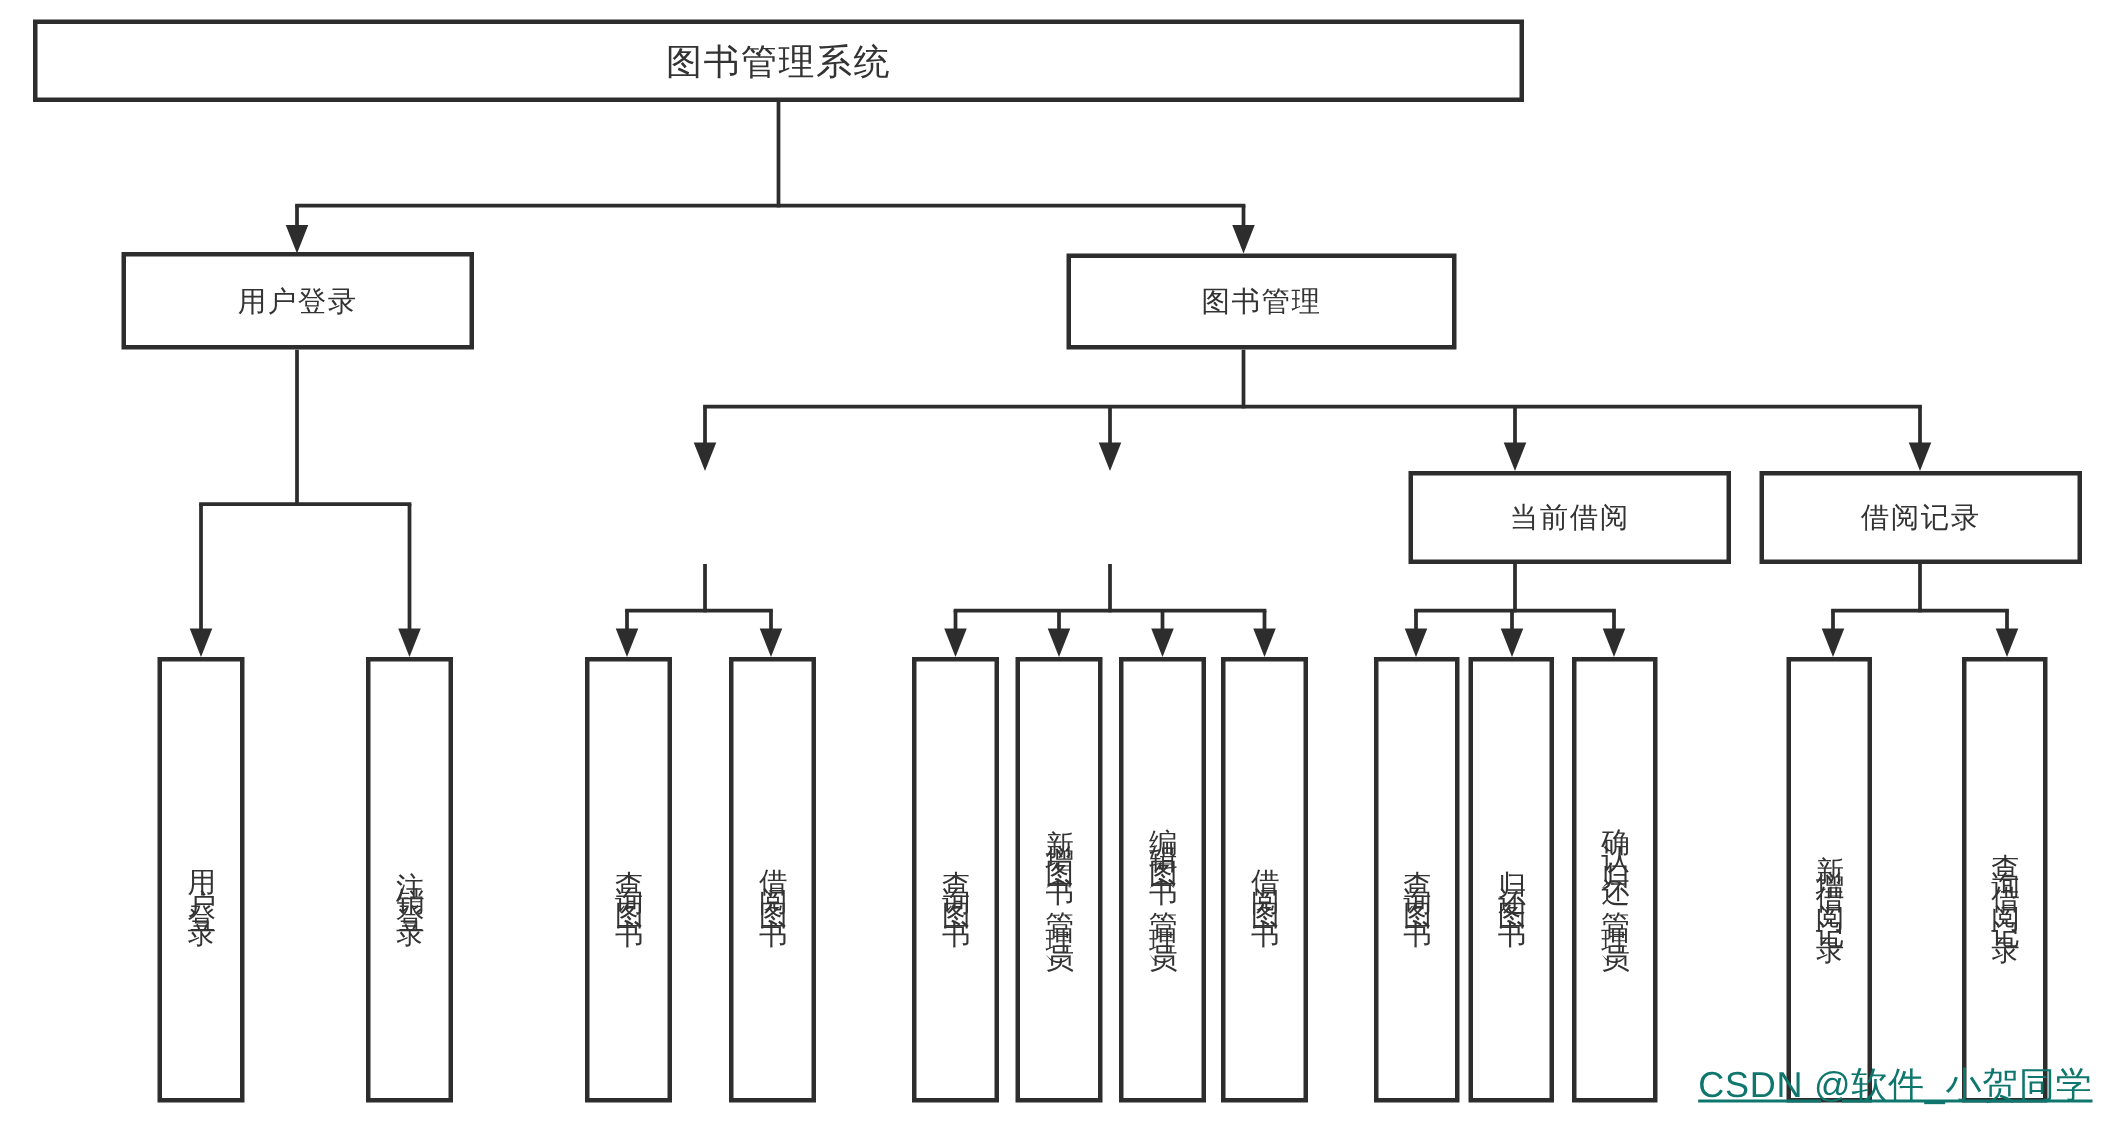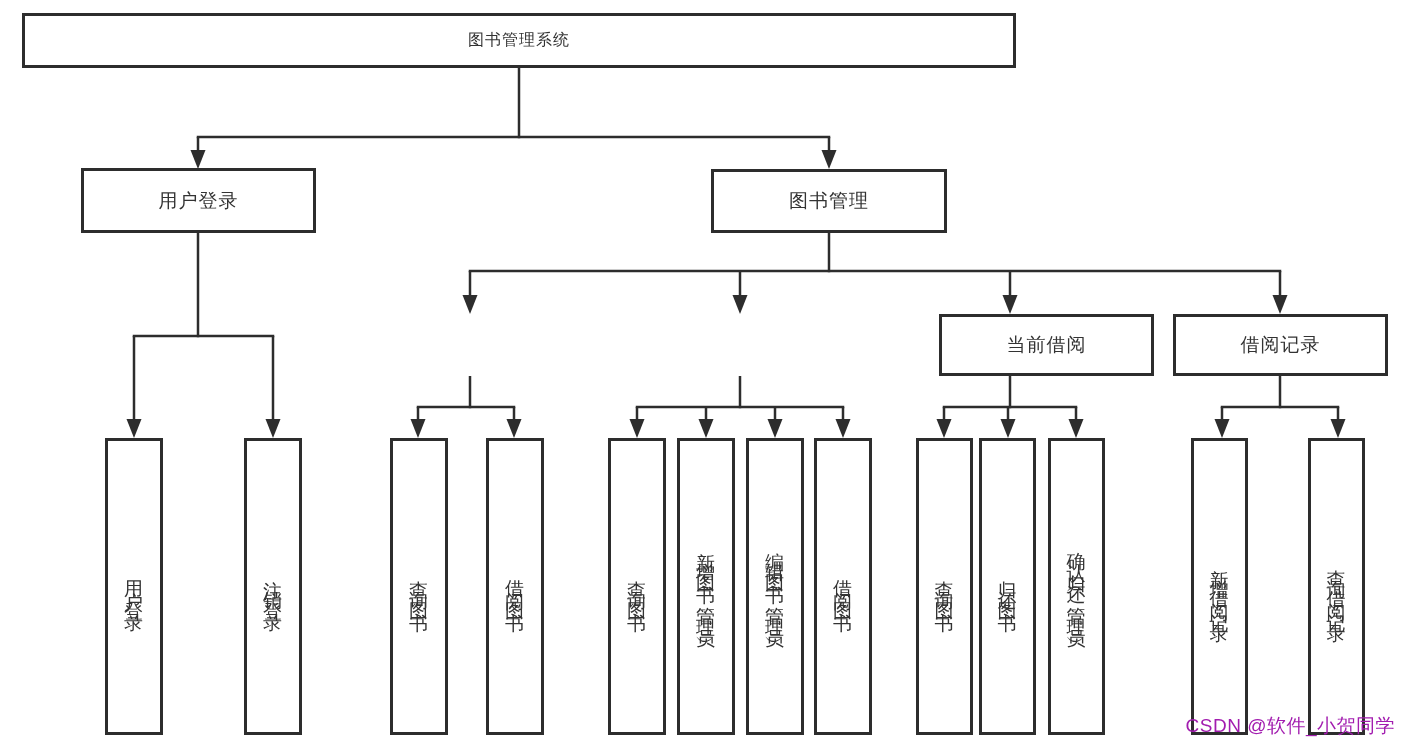--- a/index.html
+++ b/index.html
@@ -23,21 +23,21 @@
     border: 3px solid #2d2d2d;
     background: #ffffff;
     display: flex;
     align-items: center;
     justify-content: center;
     color: #333333;
     font-size: 19px;
     letter-spacing: 1px;
     z-index: 2;
   }
-  .node.root-node { font-size: 16px; }
+  .node.root-node { font-size: 24px; }
   .vnode {
     position: absolute;
     box-sizing: border-box;
     border: 3px solid #2d2d2d;
     background: #ffffff;
     width: 58px;
     height: 297px;
     top: 438px;
     display: flex;
     align-items: center;
@@ -49,21 +49,21 @@
   .vnode > span {
     writing-mode: vertical-lr;
     text-orientation: upright;
     letter-spacing: 11px;
     line-height: 1;
     white-space: nowrap;
   }
   
   #n-root   { left: 22px;   top: 13px;  width: 994px; height: 55px; }
   #n-login  { left: 81px;   top: 168px; width: 235px; height: 65px; }
-  #n-mgmt   { left: 711px;  top: 169px; width: 236px; height: 64px; }
+  #n-mgmt   { left: 711px;  top: 169px; width: 260px; height: 64px; }
   #n-newbk  { left: 363px;  top: 314px; width: 215px; height: 62px; }
   #n-borrow { left: 633px;  top: 314px; width: 215px; height: 62px; }
   #n-curr   { left: 903px;  top: 314px; width: 215px; height: 62px; margin-left: 36px; }
   #n-rec    { left: 1173px; top: 314px; width: 215px; height: 62px; }
   #v-login1 { left: 105px; }
   #v-logout { left: 244px; }
   #v-nb1 { left: 390px; }
   #v-nb2 { left: 486px; }
   #v-bb1 { left: 608px; }
   #v-bb2 { left: 677px; }
@@ -71,25 +71,26 @@
   #v-bb4 { left: 814px; }
   #v-cb1 { left: 916px; width: 57px; }
   #v-cb2 { left: 979px; width: 57px; }
   #v-cb3 { left: 1048px; width: 57px; }
   #v-br1 { left: 1191px; width: 57px; }
   #v-br2 { left: 1308px; width: 57px; }
   #watermark {
     position: absolute;
     right: 10px;
     bottom: 8px;
-    font-size: 19px;
-    color: #a21caf;
+    font-size: 24px;
+    color: #0f766e;
     letter-spacing: 0.5px;
     z-index: 5;
     white-space: nowrap;
+    text-decoration: underline;
   }
   line, polyline { stroke: #2d2d2d; stroke-width: 2.5; fill: none; }
   polygon { fill: #2d2d2d; stroke: none; }
 </style>
 </head>
 <body>
 
 <div id="stage">
 
   <svg id="edges" viewBox="0 0 1405 747" xmlns="http://www.w3.org/2000/svg">

